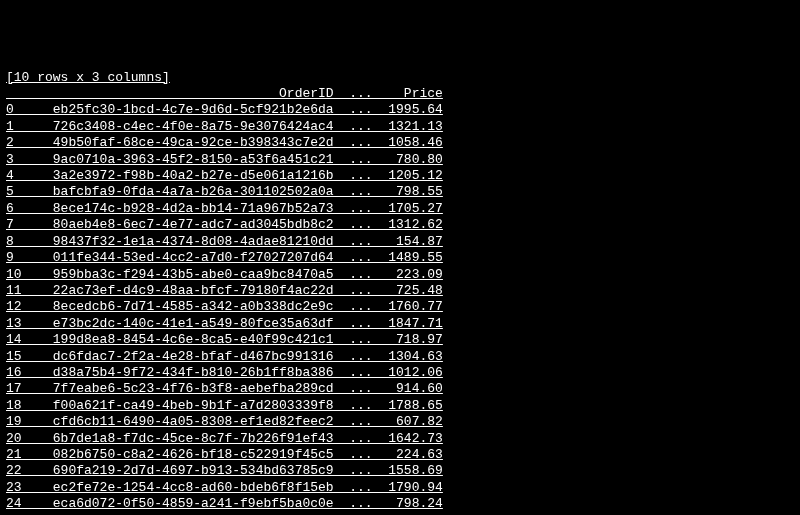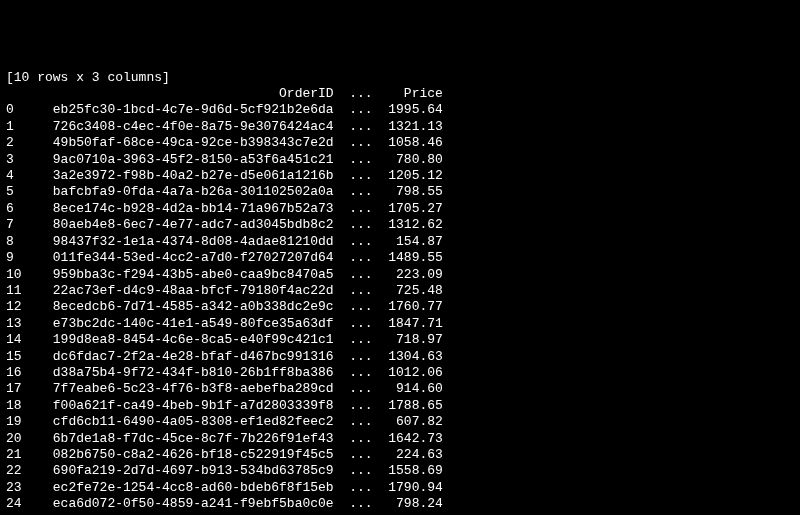--- a/index.html
+++ b/index.html
@@ -14,20 +14,21 @@
       font-size: 13px;
       line-height: 16.4px;
       padding: 4px 6px;
       white-space: pre;
       width: 800px;
       height: 515px;
       overflow: hidden;
     }
     .line {
       white-space: pre;
+      text-decoration: underline;
     }
   </style>
 </head>
 <body>
 
 
 
 <div id="output"><div class="line">[10 rows x 3 columns]</div><div class="line">                                   OrderID  ...    Price</div><div class="line">0     eb25fc30-1bcd-4c7e-9d6d-5cf921b2e6da  ...  1995.64</div><div class="line">1     726c3408-c4ec-4f0e-8a75-9e3076424ac4  ...  1321.13</div><div class="line">2     49b50faf-68ce-49ca-92ce-b398343c7e2d  ...  1058.46</div><div class="line">3     9ac0710a-3963-45f2-8150-a53f6a451c21  ...   780.80</div><div class="line">4     3a2e3972-f98b-40a2-b27e-d5e061a1216b  ...  1205.12</div><div class="line">5     bafcbfa9-0fda-4a7a-b26a-301102502a0a  ...   798.55</div><div class="line">6     8ece174c-b928-4d2a-bb14-71a967b52a73  ...  1705.27</div><div class="line">7     80aeb4e8-6ec7-4e77-adc7-ad3045bdb8c2  ...  1312.62</div><div class="line">8     98437f32-1e1a-4374-8d08-4adae81210dd  ...   154.87</div><div class="line">9     011fe344-53ed-4cc2-a7d0-f27027207d64  ...  1489.55</div><div class="line">10    959bba3c-f294-43b5-abe0-caa9bc8470a5  ...   223.09</div><div class="line">11    22ac73ef-d4c9-48aa-bfcf-79180f4ac22d  ...   725.48</div><div class="line">12    8ecedcb6-7d71-4585-a342-a0b338dc2e9c  ...  1760.77</div><div class="line">13    e73bc2dc-140c-41e1-a549-80fce35a63df  ...  1847.71</div><div class="line">14    199d8ea8-8454-4c6e-8ca5-e40f99c421c1  ...   718.97</div><div class="line">15    dc6fdac7-2f2a-4e28-bfaf-d467bc991316  ...  1304.63</div><div class="line">16    d38a75b4-9f72-434f-b810-26b1ff8ba386  ...  1012.06</div><div class="line">17    7f7eabe6-5c23-4f76-b3f8-aebefba289cd  ...   914.60</div><div class="line">18    f00a621f-ca49-4beb-9b1f-a7d2803339f8  ...  1788.65</div><div class="line">19    cfd6cb11-6490-4a05-8308-ef1ed82feec2  ...   607.82</div><div class="line">20    6b7de1a8-f7dc-45ce-8c7f-7b226f91ef43  ...  1642.73</div><div class="line">21    082b6750-c8a2-4626-bf18-c522919f45c5  ...   224.63</div><div class="line">22    690fa219-2d7d-4697-b913-534bd63785c9  ...  1558.69</div><div class="line">23    ec2fe72e-1254-4cc8-ad60-bdeb6f8f15eb  ...  1790.94</div><div class="line">24    eca6d072-0f50-4859-a241-f9ebf5ba0c0e  ...   798.24</div><div class="line">25    686fe6b3-4d90-4176-9f49-b9d0a166c672  ...  1447.50</div></div>
 
 

